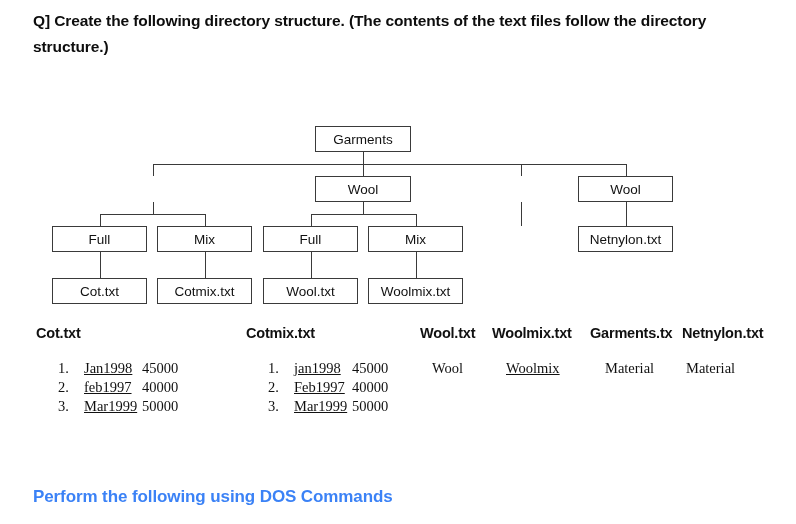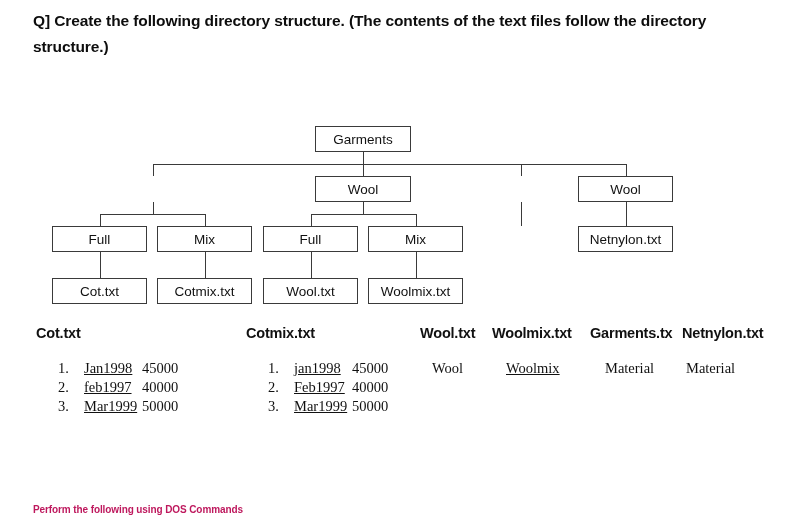--- a/index.html
+++ b/index.html
@@ -107,26 +107,25 @@
     line-height: 19px;
     white-space: nowrap;
   }
 
   
   #footer-text {
     position: absolute;
     left: 33px;
     top: 487px;
     font-family: "Liberation Sans", sans-serif;
-    font-size: 10px;
+    font-size: 17px;
     font-weight: 600;
-    color: #be185d;
+    color: #3b82f6;
     letter-spacing: -0.1px;
     white-space: nowrap;
-    margin-top: 17px;
   }
 </style>
 </head>
 <body>
 
 <div id="question-text">Q] Create the following directory structure. (The contents of the text files follow the directory structure.)</div>
 
 <div id="tree-diagram">
     <div class="conn v" style="left: 363px; top: 152px; height: 12px;"></div>
     <div class="conn h" style="left: 153px; top: 164px; width: 474px;"></div>

